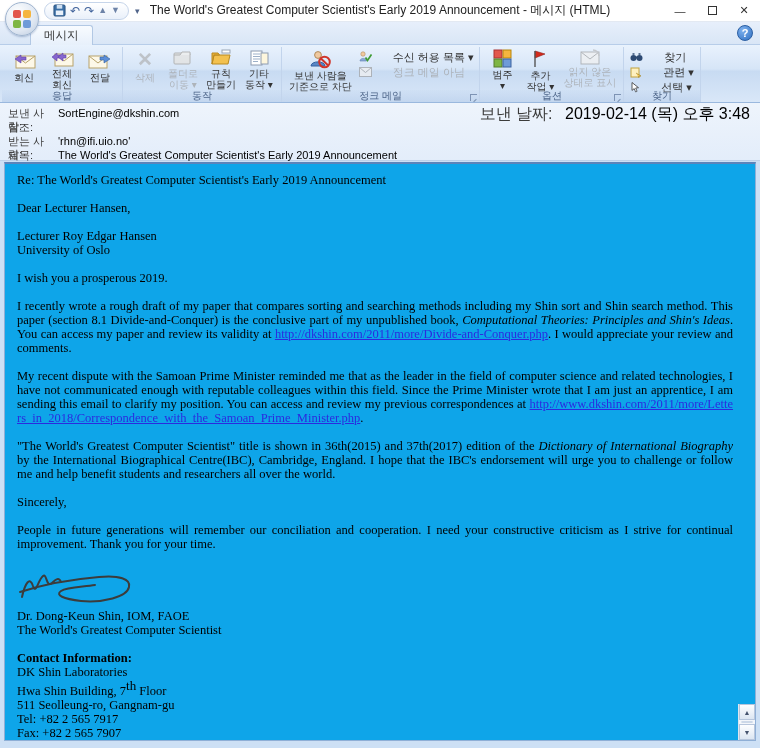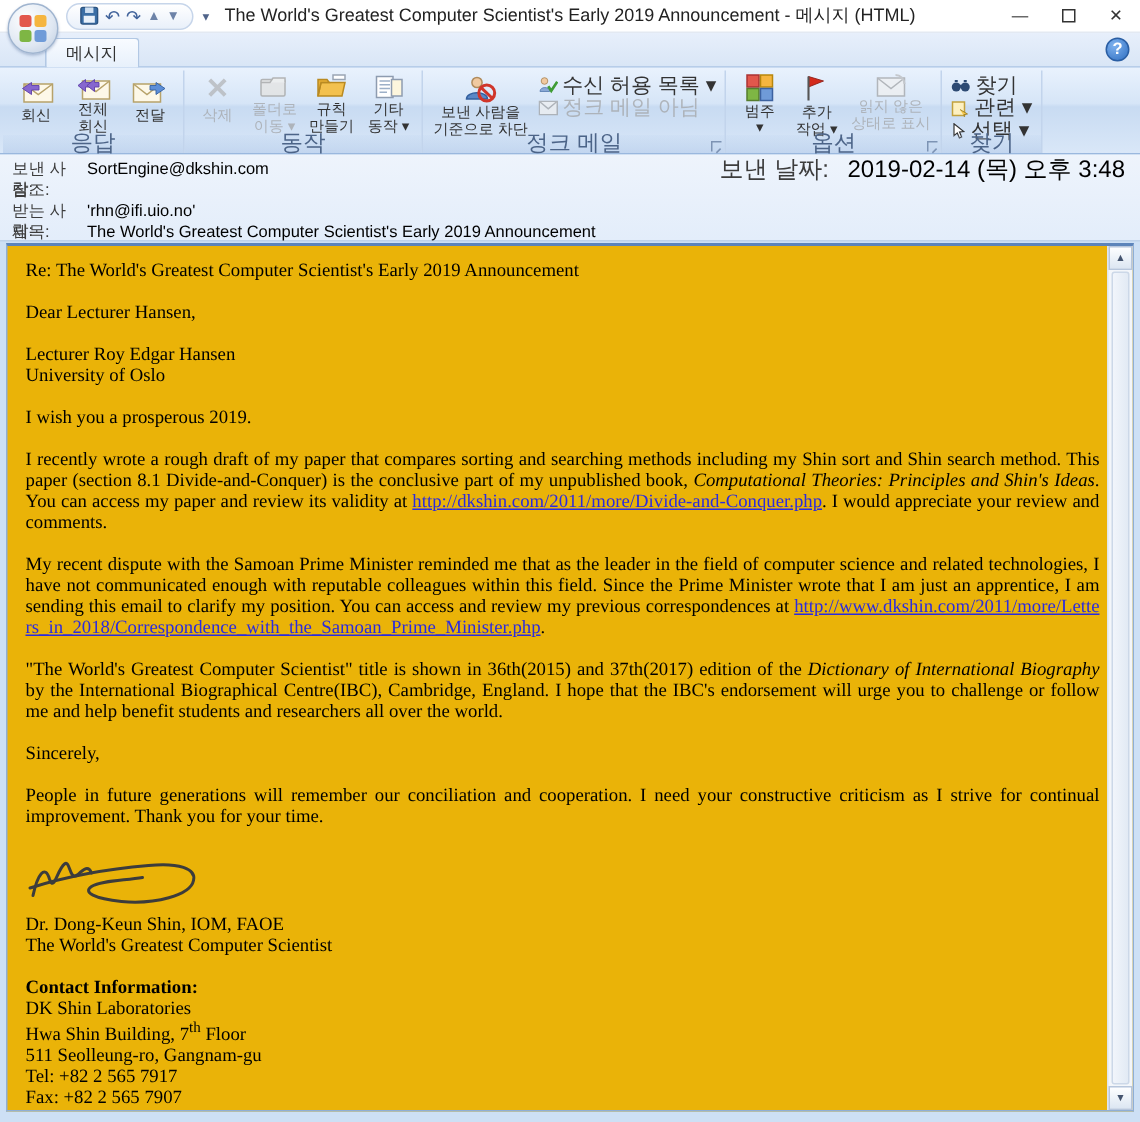--- a/index.html
+++ b/index.html
@@ -29,54 +29,54 @@
          background:linear-gradient(#f8fbff,#e7f0fb); border:1px solid #b2c8e4; border-bottom:none;
          border-radius:3px 3px 0 0; font-size:11.5px; color:#333; }
   .help-orb { position:absolute; right:7px; top:3px; width:16px; height:16px; border-radius:50%;
               background:radial-gradient(circle at 35% 30%, #7fb2ef, #2f6fc1); color:#fff; font-size:11px; font-weight:bold;
               display:flex; align-items:center; justify-content:center; border:1px solid #2a5ea3; }
 
   
   .ribbon { height:58px; background:linear-gradient(#e9f2fd,#d6e5f7 42%,#c8dbf2 46%,#d9e7f8);
             border-bottom:1px solid #9ab8de; display:flex; align-items:stretch; padding:2px 0 0 2px; }
   .rgroup { position:relative; border-right:1px solid #c2d4ec; padding:1px 4px 13px 4px; display:flex; gap:2px; }
-  .rgl { position:absolute; left:0; right:0; bottom:0; height:12px; text-align:center; font-size:15px; color:#4c6488;
+  .rgl { position:absolute; left:0; right:0; bottom:0; height:12px; text-align:center; font-size:10px; color:#4c6488;
          background:linear-gradient(rgba(190,212,238,.15),rgba(176,200,232,.55)); line-height:12px; }
   .launcher { position:absolute; right:2px; bottom:1px; width:7px; height:7px; border-top:1px solid #7d93b4; border-left:1px solid #7d93b4; }
   .launcher::after { content:""; position:absolute; right:0; bottom:0; width:4px; height:1px; background:#7d93b4; transform:rotate(-45deg); }
   .rbtn { min-width:36px; padding:1px 3px; display:flex; flex-direction:column; align-items:center; justify-content:flex-start;
           border-radius:3px; font-size:10px; color:#333; text-align:center; cursor:default; }
   .rbtn .lab { white-space:pre-line; line-height:11px; margin-top:1px; }
   .rbtn.disabled, .srow.disabled { color:#9aa6b6; filter:grayscale(85%) opacity(.75); }
   .icon24 { width:26px; height:22px; display:flex; align-items:center; justify-content:center; }
   .scol { display:flex; flex-direction:column; justify-content:flex-start; gap:1px; padding-top:2px; }
-  .srow { display:flex; align-items:center; gap:3px; font-size:14px; color:#333; height:14px; padding:0 2px; border-radius:2px; cursor:default; }
+  .srow { display:flex; align-items:center; gap:21px; font-size:11px; color:#333; height:14px; padding:0 2px; border-radius:2px; cursor:default; }
   .xglyph { font-size:19px; color:#a9b6c9; font-weight:bold; line-height:20px; }
 
   
   .headerpane { height:58px; background:linear-gradient(#eef4fc,#e3edfa); border-bottom:1px solid #bed2ea; position:relative;
                 padding:4px 8px 0; font-size:11px; color:#000; }
   .hrow { display:flex; height:14px; line-height:13px; }
   .hlab { width:50px; color:#3c3c3c; flex:none; }
   .hval { color:#000; }
   .hdate { position:absolute; right:10px; top:4px; height:14px; line-height:13px; font-size:16px; }
   .hdate .hlab { display:inline; margin-right:8px; }
 
   
-  .bodywrap { position:absolute; left:4px; right:4px; top:162px; bottom:7px; background:#eab308;
-              border:1px solid #8fafd6; border-top:2px solid #5c84ba; display:flex; }
+  .bodywrap { position:absolute; left:4px; right:4px; top:162px; bottom:7px; background:#0ea5e9;
+              border:1px solid #8fafd6; border-top:2px solid #5c84ba; display:flex;align-items:flex-end; }
   .bodycontent { flex:1; padding:9px 5px 0 12px; font-family:"Liberation Serif", serif; font-size:12.5px; line-height:14px;
                  color:#000; overflow:hidden; }
   .blk { margin-bottom:14px; }
   .just { text-align:justify; }
   .line { display:block; }
   a.lnk { color:#2b2bdf; text-decoration:underline; cursor:pointer; word-break:break-all; }
   .sig-svg { display:block; margin:2px 0 4px 0; }
   .bold { font-weight:bold; }
-  sup { font-size:10px; }
+  sup { font-size:13px; }
 
   
   .scrollbar { width:17px; flex:none; background:#f3f6fa; border-left:1px solid #dfe6ef; display:flex; flex-direction:column; }
   .sbtn { height:16px; background:linear-gradient(#fdfeff,#dce6f2); border:1px solid #b7c6dc; display:flex; align-items:center;
           justify-content:center; font-size:7px; color:#44536e; }
   .sthumb { flex:1; margin:1px 2px; background:linear-gradient(90deg,#f1f5fb,#e2eaf4); border:1px solid #ccd8e8; border-radius:2px; }
   .sbtn.bottom { margin-top:auto; }
 </style>
 </head>
 <body>

